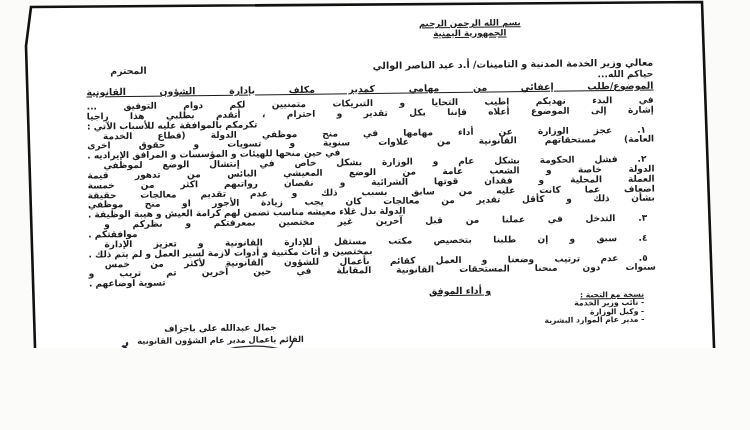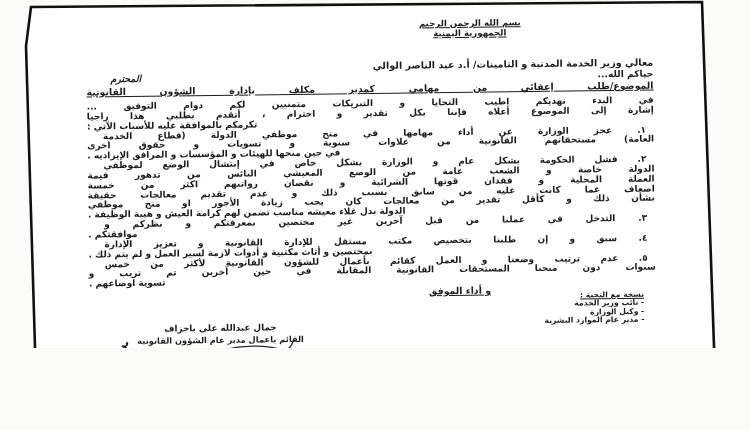--- a/index.html
+++ b/index.html
@@ -5,21 +5,21 @@
   html,body{margin:0;padding:0;background:#fbfbfa;}
   .scene{position:relative;width:750px;height:348px;overflow:hidden;background:#fbfbfa;
          font-family:"DejaVu Sans",sans-serif;font-weight:bold;color:#1c1c1c;}
   .layer{position:absolute;left:0;top:0;}
   .content{position:absolute;left:0;top:0;width:750px;height:430px;direction:rtl;
            transform:rotate(-0.7deg);transform-origin:375px 210px;}
   .abs{position:absolute;}
   .u{text-decoration:underline;}
   .hdr{left:396px;top:20px;width:152px;text-align:center;font-size:8.6px;line-height:9.8px;}
   .addr{left:88px;top:60px;width:567px;font-size:9.6px;text-align:right;}
-  .hon{position:absolute;left:24px;top:10px;font-size:9.4px;font-style:italic;}
+  .hon{position:absolute;left:24px;top:2px;font-size:9.4px;}
   .greet{left:88px;top:71px;width:567px;font-size:9.2px;text-align:right;}
   .subject{left:88px;top:83px;width:567px;font-size:9.4px;text-align:justify;
            text-align-last:justify;text-decoration:underline;}
   .body-block{left:88px;top:99px;width:567px;font-size:9px;line-height:9.85px;}
   .ln{text-align:justify;text-align-last:justify;}
   .ln.first{padding:0 8px 0 16px;}
   .ln.end{text-align:left;text-align-last:left;}
   .closing{left:88px;top:286px;width:567px;box-sizing:border-box;padding-left:175px;
            text-align:center;font-size:9.4px;}
   .cc{left:375px;top:294px;width:268px;text-align:right;font-size:7.7px;line-height:8.3px;}

